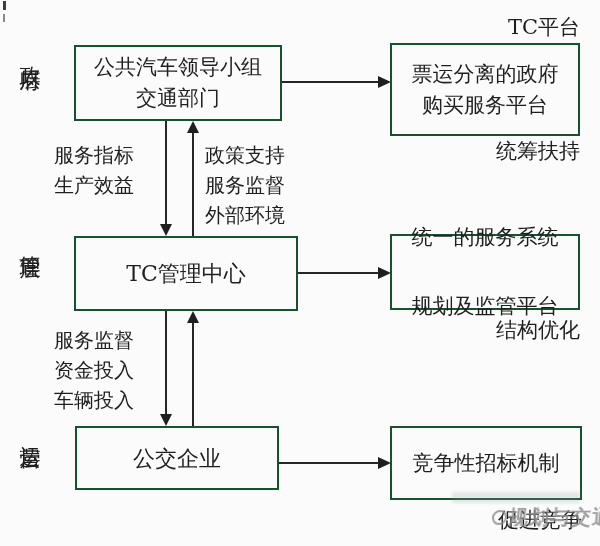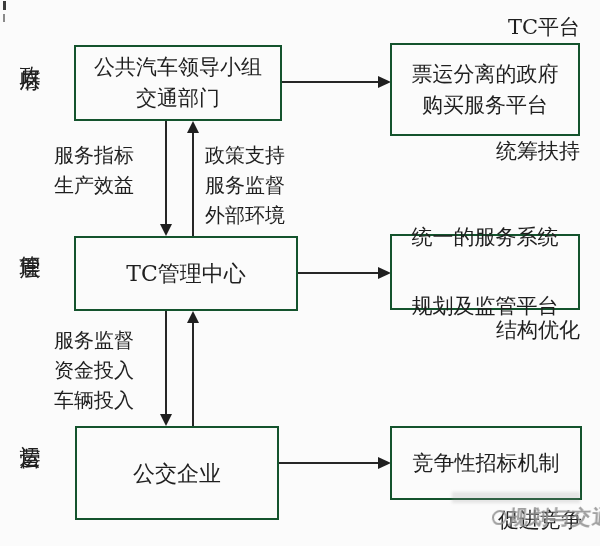--- a/index.html
+++ b/index.html
@@ -26,21 +26,21 @@
     align-items: center;
     justify-content: center;
     text-align: center;
     font-size: 21px;
     line-height: 31px;
     box-sizing: border-box;
     white-space: nowrap;
   }
   .box-gov        { left: 74px;  top: 45px;  width: 208px; height: 76px; }
   .box-tc         { left: 74px;  top: 236px; width: 224px; height: 75px; font-size: 22px; }
-  .box-bus        { left: 75px;  top: 426px; width: 204px; height: 94px; font-size: 22px; }
+  .box-bus        { left: 75px;  top: 426px; width: 204px; height: 64px; font-size: 22px; }
   .box-platform1  { left: 390px; top: 43px;  width: 190px; height: 93px; }
   .box-platform2  { left: 390px; top: 234px; width: 190px; height: 76px; gap: 38px; }
   .box-bidding    { left: 390px; top: 426px; width: 192px; height: 74px; }
   .caption {
     position: absolute;
     font-size: 21px;
     text-align: right;
     white-space: nowrap;
   }
   .caption-tc-platform { left: 390px; top: 13px;  width: 190px; }

